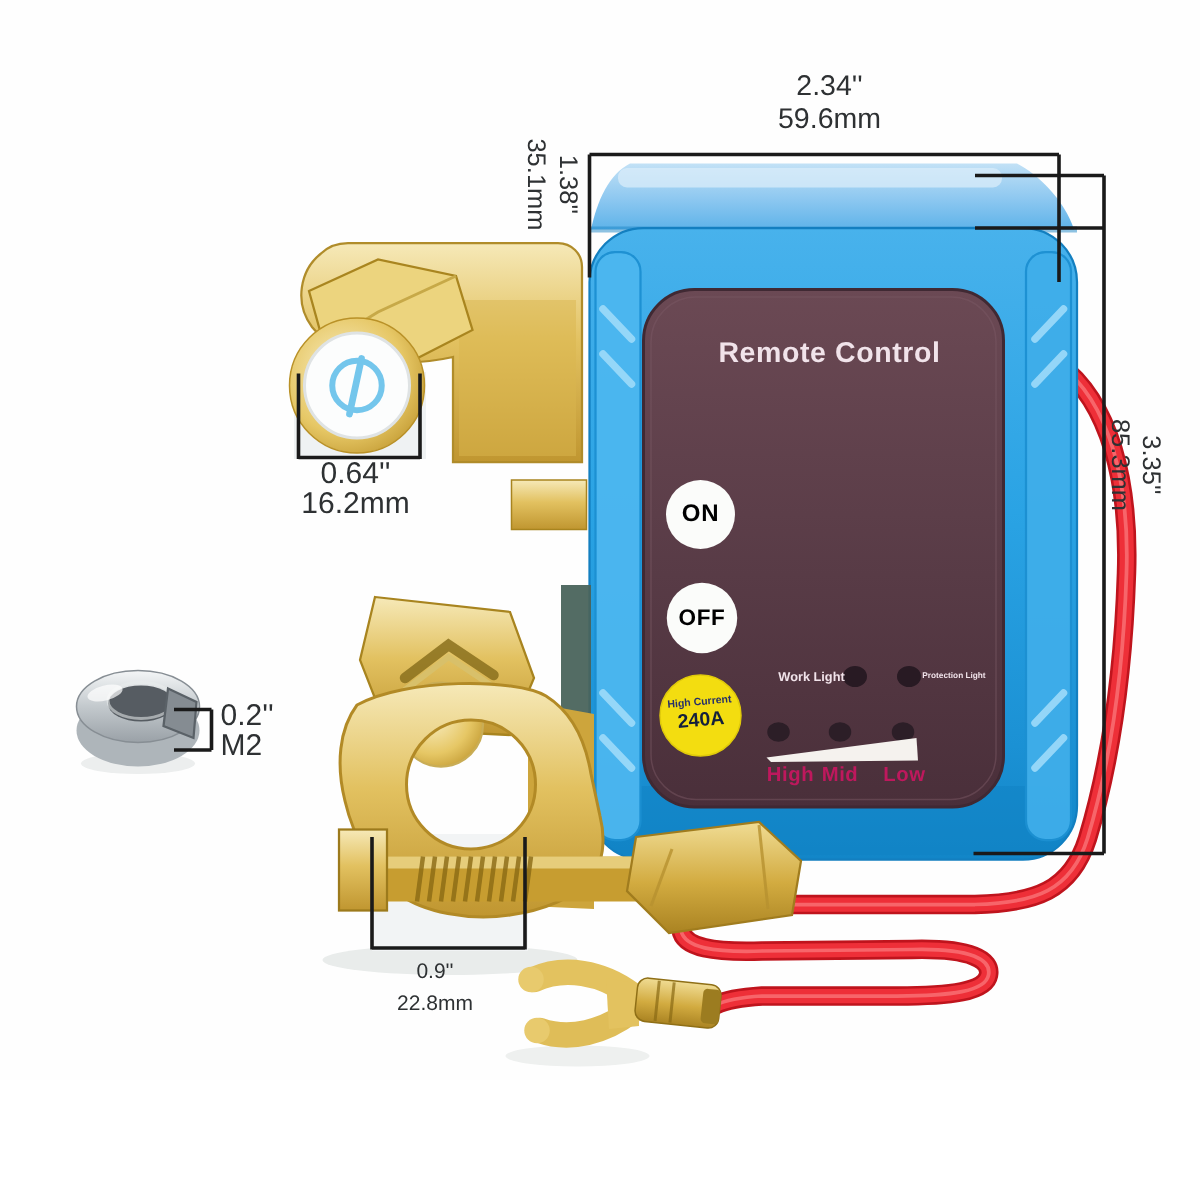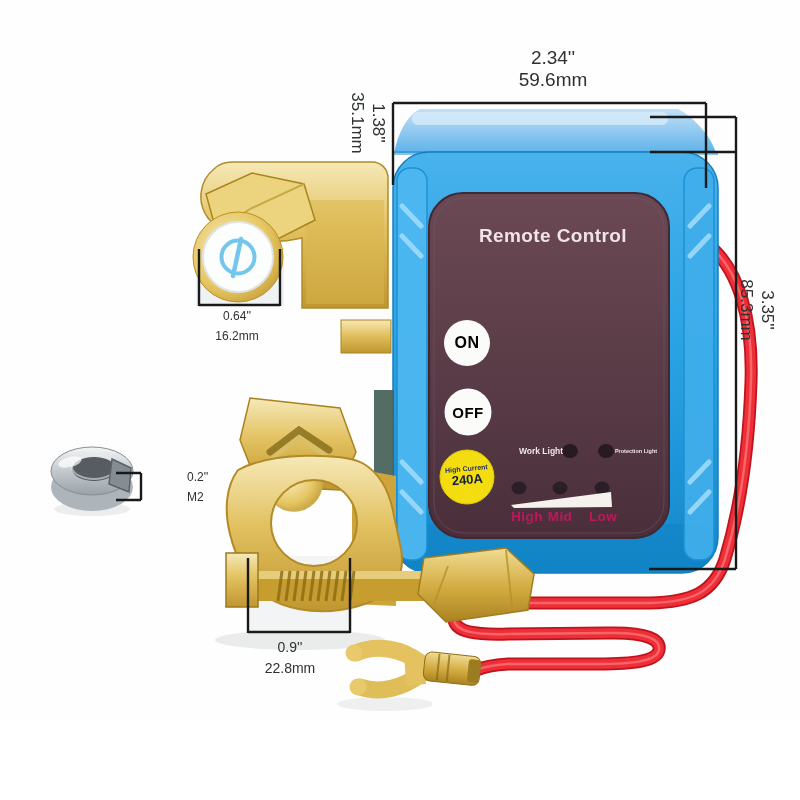--- a/index.html
+++ b/index.html
@@ -3,23 +3,23 @@
 <meta charset="utf-8">
 <style>
   html,body{margin:0;padding:0;background:#ffffff;}
   #stage{position:relative;width:800px;height:720px;background:#fefefe;overflow:hidden;
          font-family:"Liberation Sans", sans-serif;}
   #scene{position:absolute;left:0;top:0;}
   .label{position:absolute;color:#2e3133;text-align:center;line-height:22px;font-size:19px;
          white-space:nowrap;transform:translateX(-50%);}
   .label .l2{display:block;}
   .rot{transform:translate(-50%,-50%) rotate(90deg);line-height:21px;font-size:17px;}
-  .small{font-size:12px;line-height:20px;}
+  .small{font-size:20px;line-height:20px;}
   .dimclamp{font-size:14px;line-height:21px;}
-  .left-align{text-align:left;transform:none;margin-left:40px;}
+  .left-align{text-align:left;transform:none;}
   .ptxt{position:absolute;transform:translate(-50%,-50%);white-space:nowrap;
         color:#f1e3ea;font-weight:bold;text-align:center;}
   .title1{font-size:19px;letter-spacing:.4px;}
   .title2{font-size:17.5px;letter-spacing:.2px;}
   .btn-txt{color:#000000;font-size:16px;letter-spacing:.5px;}
   .btn-txt.off{font-size:15px;}
   .features{position:absolute;left:505px;top:331px;width:175px;}
   .features div{font-size:8px;line-height:14.6px;font-weight:bold;color:#e9d8e1;
                 letter-spacing:.1px;white-space:nowrap;}
   .wl{font-size:8.5px;}

